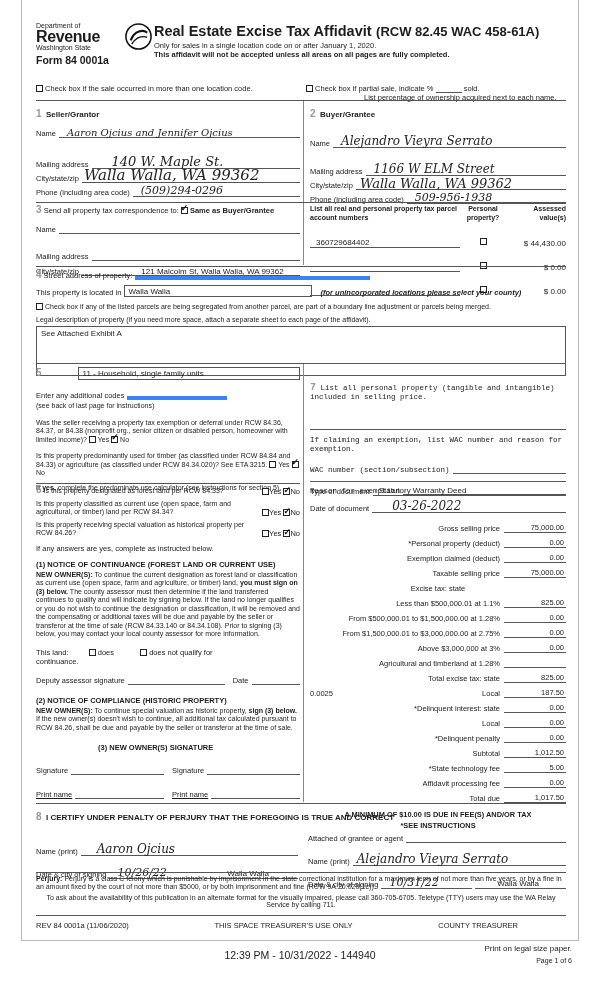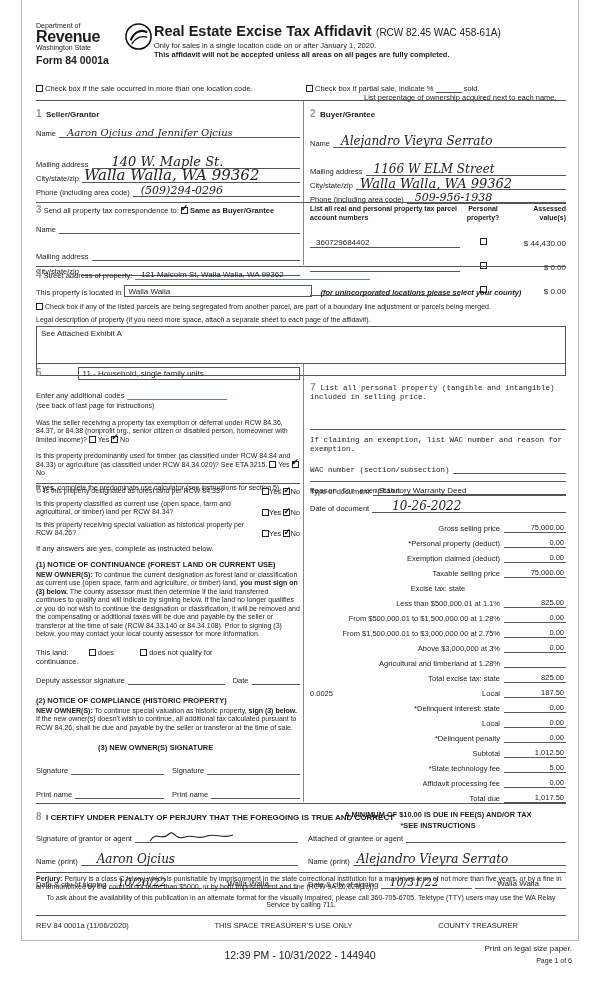--- a/index.html
+++ b/index.html
@@ -9,21 +9,21 @@
   .sheet{position:absolute;left:21px;top:0;width:558px;height:941px;background:#fff;
          border-left:1px solid #b9b9b9;border-right:1px solid #b9b9b9;border-bottom:1px solid #b9b9b9;}
   .sn{color:#999;font-weight:bold;font-size:10px;}
   .b{font-weight:bold;}
   .lb{font-size:7.5px;white-space:nowrap;}
   .lb8{font-size:8px;white-space:nowrap;}
   .lb7{font-size:7px;line-height:8.5px;}
   .lb75{font-size:7.5px;line-height:9px;}
   .fr{display:flex;align-items:flex-end;}
   .fl{flex:1;border-bottom:1px solid #555;height:10px;position:relative;margin-left:3px;}
-  .flw{display:inline-block;border-bottom:1px solid #3b82f6;height:10px;position:relative;margin-left:3px;vertical-align:bottom;}
+  .flw{display:inline-block;border-bottom:4px solid #3b82f6;height:10px;position:relative;margin-left:3px;vertical-align:bottom;}
   .hw{position:absolute;bottom:-1px;left:8px;font-family:"DejaVu Serif",serif;font-style:italic;color:#222;white-space:nowrap;}
   .tt{position:absolute;bottom:0;left:6px;font-size:8px;white-space:nowrap;}
   .typed{font-size:8px;}
   .cb{display:inline-block;width:7px;height:7px;border:1px solid #222;position:relative;vertical-align:-1px;flex:none;background:#fff;}
   .cb.on::after{content:"✓";position:absolute;left:-1px;top:-4px;font-size:9px;font-weight:bold;color:#111;}
   .hl{position:absolute;height:1px;background:#555;}
   .hl2{border-top:1px solid #555;height:0;}
   .vl{position:absolute;width:1px;background:#888;}
   .uln{display:inline-block;width:26px;border-bottom:1px solid #555;height:8px;vertical-align:bottom;}
   .yn{white-space:nowrap;font-size:7.5px;margin-left:4px;align-self:flex-end;}
@@ -51,21 +51,21 @@
         <path d="M7 19 C11 8 20 8 24 11" fill="none" stroke="#111" stroke-width="2.2"></path>
         <path d="M8 23 C13 15 20 14 24 16" fill="none" stroke="#111" stroke-width="1.4"></path>
       </svg>
     </div>
     <div style="font-size:10.5px;font-weight:bold;margin-top:3px;">Form 84 0001a</div>
   </div>
 
   <div class="abs" style="left:132px;top:22px;width:412px;">
     <div>
       <span style="font-size:14.5px;font-weight:bold;">Real Estate Excise Tax Affidavit</span>
-      <span style="font-size:10px;font-weight:normal;">(RCW 82.45 WAC 458-61A)</span>
+      <span style="font-size:13px;font-weight:bold;">(RCW 82.45 WAC 458-61A)</span>
     </div>
     <div class="lb75" style="margin-top:1px;">Only for sales in a single location code on or after January 1, 2020.</div>
     <div class="lb75 b">This affidavit will not be accepted unless all areas on all pages are fully completed.</div>
   </div>
 
   <div class="abs" style="left:14px;top:84px;width:530px;display:flex;">
     <div style="width:270px;" class="lb75">
       <span class="cb"></span>
       <span>Check box if the sale occurred in more than one location code.</span>
     </div>
@@ -296,39 +296,39 @@
     <div class="lb7" style="margin-top:2px;">
       <span class="b">NEW OWNER(S):</span><span> To continue special valuation as historic property, </span><span class="b">sign (3) below.</span><span> If the new owner(s) doesn't wish to continue, all additional tax calculated pursuant to RCW 84.26, shall be due and payable by the seller or transferor at the time of sale.</span>
     </div>
     <div class="lb75 b" style="margin-top:11px;margin-left:62px;">(3) NEW OWNER(S) SIGNATURE</div>
     <div class="fr" style="margin-top:13px;">
       <span class="lb">Signature</span>
       <span class="fl"></span>
       <span class="lb" style="margin-left:8px;">Signature</span>
       <span class="fl"></span>
     </div>
-    <div class="fr" style="margin-top:14px;">
+    <div class="fr" style="margin-top:14px;text-decoration:underline;">
       <span class="lb">Print name</span>
       <span class="fl"></span>
       <span class="lb" style="margin-left:8px;">Print name</span>
       <span class="fl"></span>
     </div>
   </div>
 
   <div class="abs" style="left:288px;top:486px;width:256px;">
     <div class="fr">
       <span class="lb">Type of document</span>
       <span class="fl">
           <span class="tt">Statutory Warranty Deed</span>
         </span>
     </div>
     <div class="fr" style="margin-top:7px;">
       <span class="lb">Date of document</span>
       <span class="fl">
-          <span class="hw" style="font-size:12px;left:20px;">10-26-2022</span>
+          <span class="hw" style="font-size:12px;left:20px;">03-26-2022</span>
         </span>
     </div>
 
     <div class="trow" style="margin-top:10px;">
         <span class="tlb">Gross selling price</span>
         <span class="tvl">75,000.00</span>
       </div>
     <div class="trow">
         <span class="tlb">*Personal property (deduct)</span>
         <span class="tvl">0.00</span>
@@ -403,28 +403,20 @@
     <div class="b" style="font-size:7.4px;text-align:center;margin-top:2px;">*SEE INSTRUCTIONS</div>
   </div>
 
   <div class="hl" style="left:14px;top:803px;width:530px;"></div>
 
   <div class="abs" style="left:14px;top:806px;width:530px;">
     <div><span class="sn">8</span>
          <span class="b" style="font-size:8px;">I CERTIFY UNDER PENALTY OF PERJURY THAT THE FOREGOING IS TRUE AND CORRECT</span></div>
     <div style="display:flex;margin-top:9px;">
       <div style="width:262px;">
-        <div class="fr">
-          <span class="lb">Signature of grantor or agent</span>
-          <span class="fl">
-            <svg class="abs" style="left:12px;bottom:-2px;" width="90" height="15" viewBox="0 0 90 15">
-              <path d="M3 12 C10 1 14 13 22 5 C27 0 28 12 38 8 C46 5 50 11 60 7 C68 4 76 10 86 6" fill="none" stroke="#222" stroke-width="1.2"></path>
-            </svg>
-          </span>
-        </div>
         <div class="fr" style="margin-top:13px;">
           <span class="lb">Name (print)</span>
           <span class="fl">
               <span class="hw" style="font-size:12px;left:16px;">Aaron Ojcius</span>
             </span>
         </div>
         <div class="fr" style="margin-top:13px;">
           <span class="lb">Date &amp; city of signing</span>
           <span class="fl">
               <span class="hw" style="font-size:11px;">10/26/22</span>

